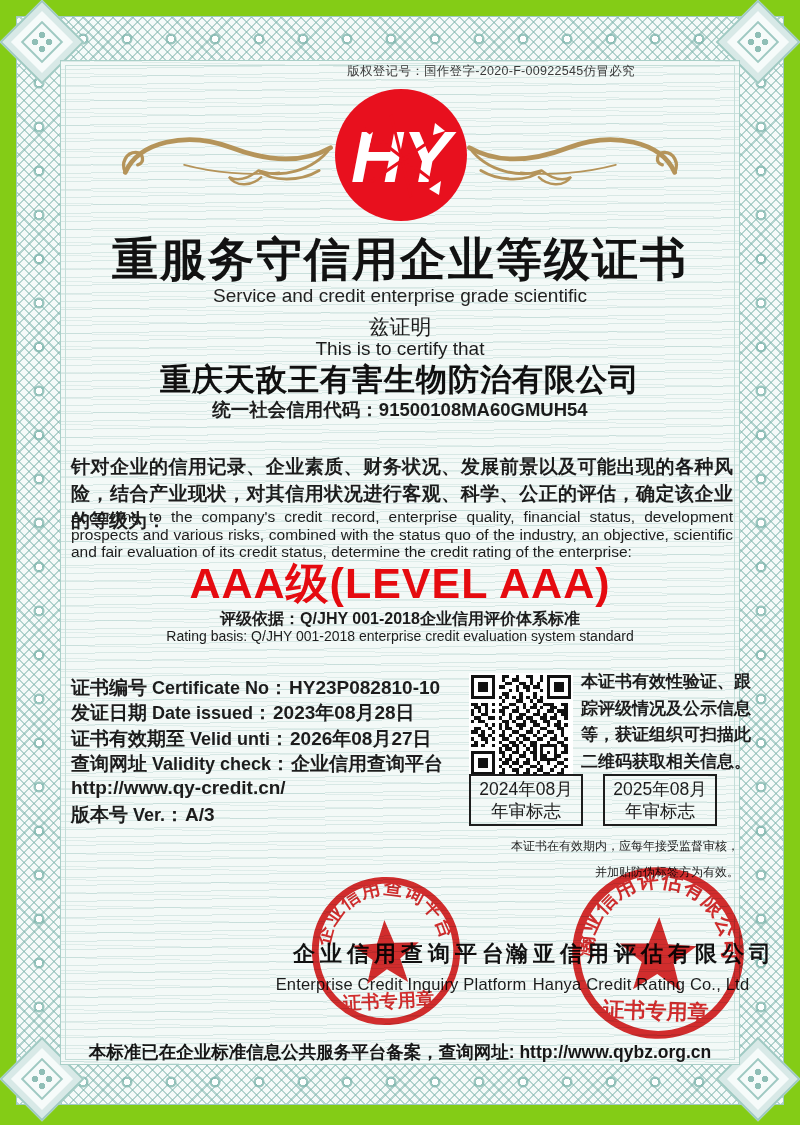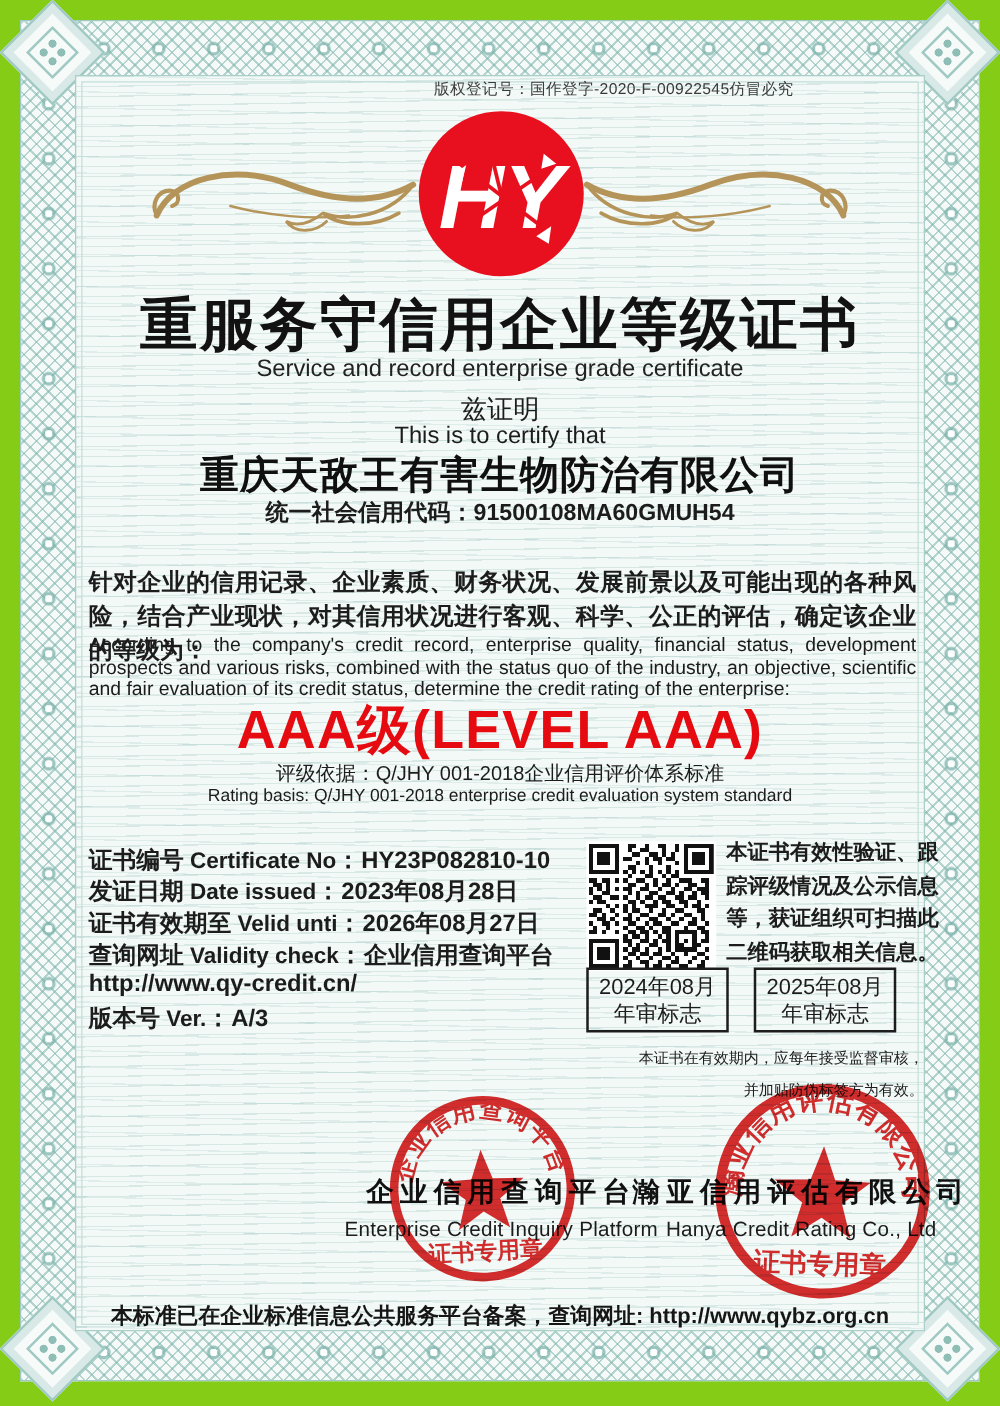--- a/index.html
+++ b/index.html
@@ -54,21 +54,21 @@
   .certify-zh{top:252px;font-size:21px;}
   .certify-en{top:277px;font-size:19px;}
   .company{top:298px;font-size:31px;font-weight:800;letter-spacing:1px;color:#101010;text-align:center;}
   .code-line{top:336px;font-size:18.5px;font-weight:700;}
   .addr-line{top:358px;font-size:18.5px;font-weight:700;}
 
   .para-zh{left:10px;right:6px;top:392px;font-size:19px;line-height:27px;font-weight:700;text-align:justify;}
   .para-en{left:10px;right:6px;top:447px;font-size:15.5px;line-height:17.5px;text-align:justify;}
 
   .rating{top:494px;font-size:43px;font-weight:900;color:#e50b10;letter-spacing:1px;}
-  .basis-zh{top:548px;font-size:16px;font-weight:400;}
+  .basis-zh{top:548px;font-size:16px;font-weight:700;}
   .basis-en{top:567px;font-size:14px;}
 
   
   .ci{left:10px;top:614px;font-weight:700;}
   .ci-line{height:25.4px;font-size:19px;white-space:nowrap;}
   .ci-en{font-size:18px;margin-left:5px;}
   .ci-val{margin-left:1px;}
 
   .qr{left:408px;top:612px;width:104px;height:104px;background:#fff;padding:2px;box-sizing:border-box;}
   .qr svg{width:100%;height:100%;display:block;}
@@ -139,21 +139,21 @@
         <line x1="38" y1="98" x2="108" y2="50"></line>
       </g>
       <g fill="#ffffff">
         <polygon points="30,56 42,47 38,63"></polygon>
         <polygon points="104,38 114,46 102,50"></polygon>
         <polygon points="98,104 110,96 108,110"></polygon>
       </g>
     </svg>
 
     <div class="abs ctr title-zh">重服务守信用企业等级证书</div>
-    <div class="abs ctr title-en">Service and record enterprise grade certificate</div>
+    <div class="abs ctr title-en">Service and credit enterprise grade scientific</div>
     <div class="abs ctr certify-zh">兹证明</div>
     <div class="abs ctr certify-en">This is to certify that</div>
     <div class="abs ctr company">重庆天敌王有害生物防治有限公司</div>
     <div class="abs ctr code-line">统一社会信用代码：91500108MA60GMUH54</div>
 
     <div class="abs para-zh">针对企业的信用记录、企业素质、财务状况、发展前景以及可能出现的各种风险，结合产业现状，对其信用状况进行客观、科学、公正的评估，确定该企业的等级为：</div>
     <div class="abs para-en">According to the company's credit record, enterprise quality, financial status, development prospects and various risks, combined with the status quo of the industry, an objective, scientific and fair evaluation of its credit status, determine the credit rating of the enterprise:</div>
 
     <div class="abs ctr rating">AAA级(LEVEL AAA)</div>
     <div class="abs ctr basis-zh">评级依据：Q/JHY 001-2018企业信用评价体系标准</div>

